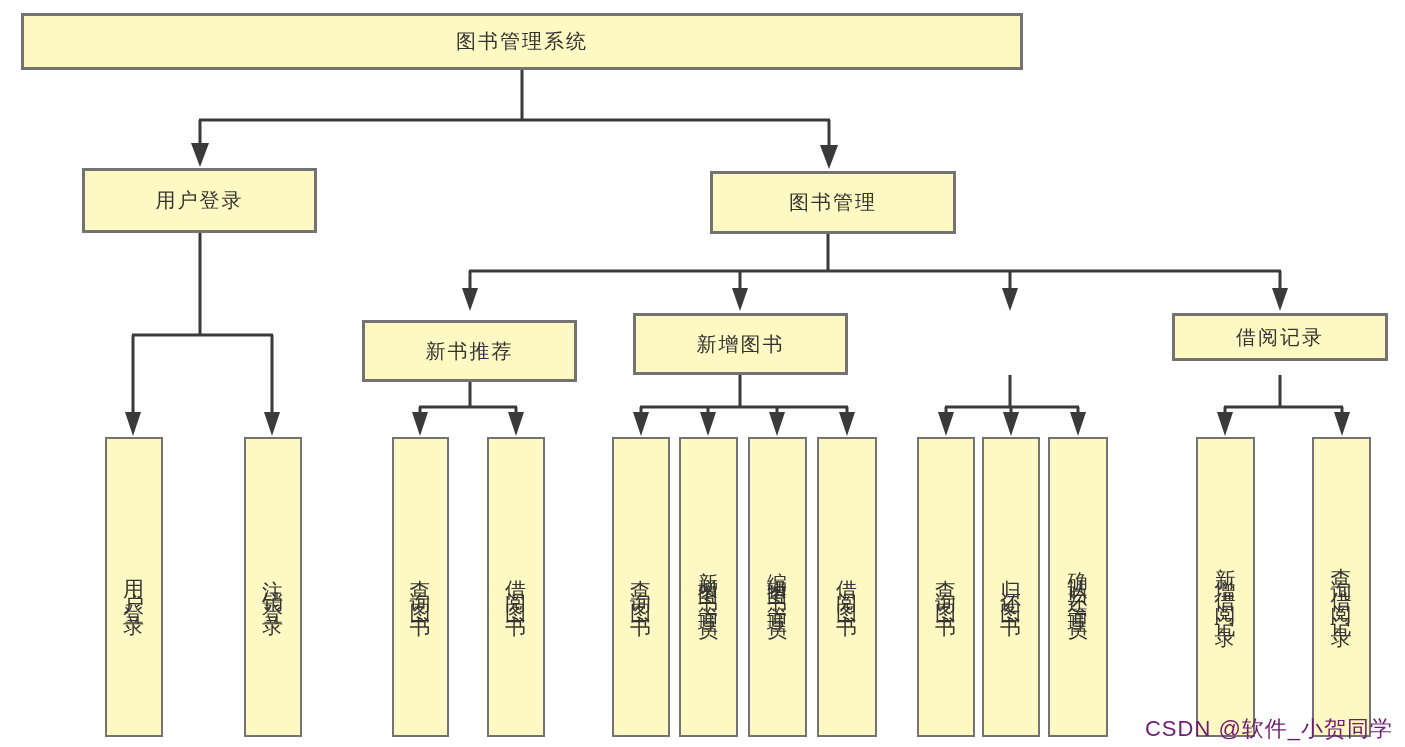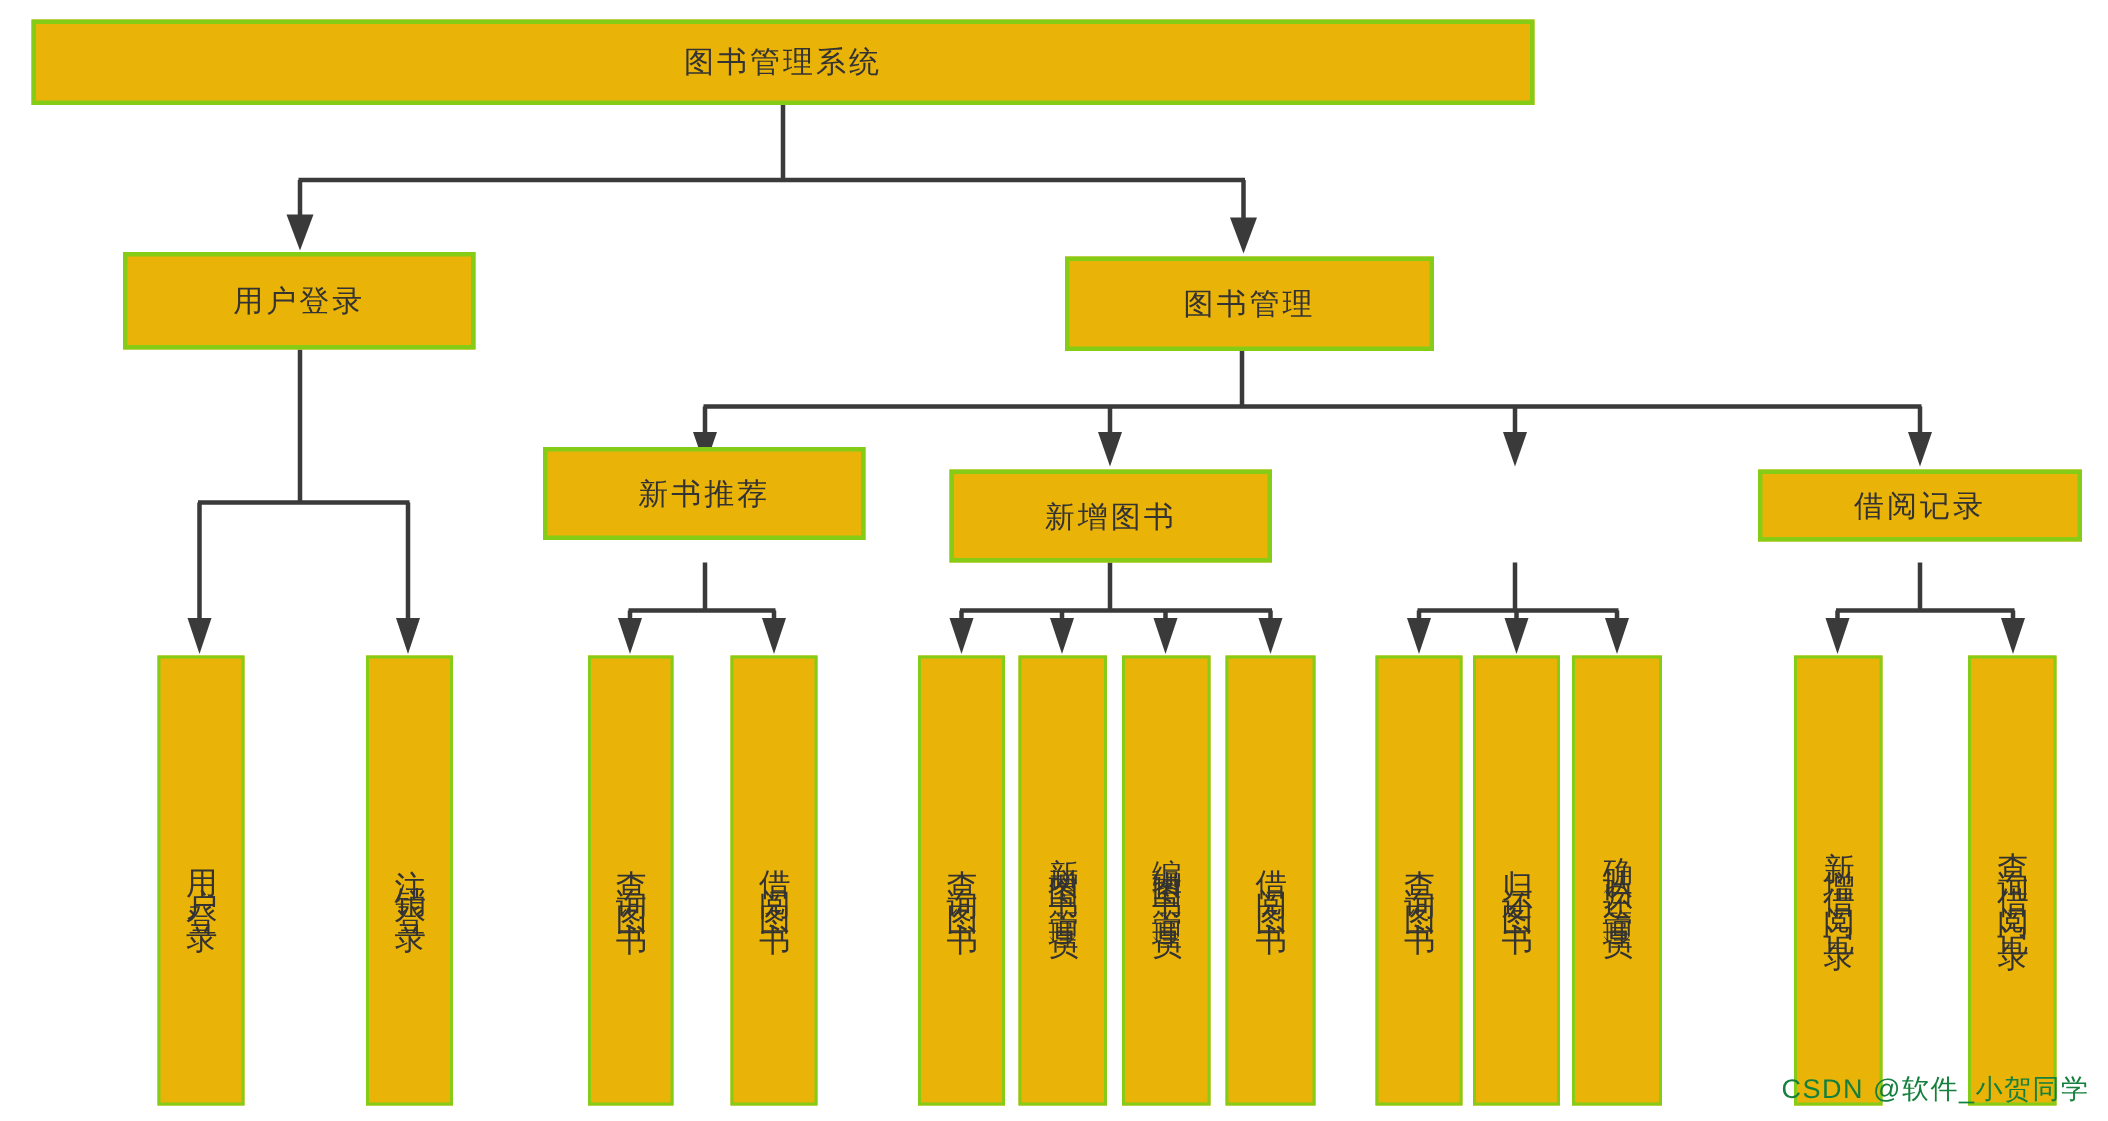--- a/index.html
+++ b/index.html
@@ -2,33 +2,33 @@
 <html><head>
 <meta charset="utf-8">
 <style>
   html,body{margin:0;padding:0;background:#fff;}
   .stage{
     position:relative;width:1405px;height:747px;background:#ffffff;
     font-family:"Liberation Sans","DejaVu Sans",sans-serif;color:#333333;overflow:hidden;
   }
   .connectors{position:absolute;left:0;top:0;pointer-events:none;}
   .box{
-    position:absolute;box-sizing:border-box;border:3px solid #84cc16;background:#eab308;
+    position:absolute;box-sizing:border-box;border:3px solid #737373;background:#fef9c3;
     display:flex;align-items:center;justify-content:center;
     font-size:20px;letter-spacing:2px;white-space:nowrap;
   }
   .leaf{border-width:2px;}
   .leaf>span{
     writing-mode:vertical-rl;text-orientation:mixed;
     font-size:21px;letter-spacing:12px;line-height:1.1;white-space:normal;
   }
   .leaf.long>span{font-size:20px;letter-spacing:7px;}
   .watermark{
     position:absolute;right:12px;top:714px;
-    color:#15803d;font-size:18px;letter-spacing:1px;
+    color:#701a75;font-size:22px;letter-spacing:1px;
   }
 </style>
 </head>
 <body>
 
 <div class="stage">
 
   <svg class="connectors" width="1405" height="747" viewBox="0 0 1405 747" xmlns="http://www.w3.org/2000/svg">
     <g stroke="#3a3a3a" stroke-width="3" fill="none">
       <path d="M522 70 V120 M199 120 H830 M200 120 V146 M829 120 V148"></path>
@@ -66,21 +66,21 @@
     <span>图书管理系统</span>
   </div>
 
   <div class="box" style="left:82px;top:168px;width:235px;height:65px">
     <span>用户登录</span>
   </div>
   <div class="box" style="left:710px;top:171px;width:246px;height:63px">
     <span>图书管理</span>
   </div>
 
-  <div class="box" style="left:362px;top:298px;width:215px;height:62px">
+  <div class="box" style="left:362px;top:320px;width:215px;height:62px">
     <span>新书推荐</span>
   </div>
   <div class="box" style="left:633px;top:313px;width:215px;height:62px">
     <span>新增图书</span>
   </div>
   <div class="box" style="left:1172px;top:313px;width:216px;height:48px">
     <span>借阅记录</span>
   </div>
 
   <div class="box leaf" style="left:105px;top:437px;width:58px;height:300px">

